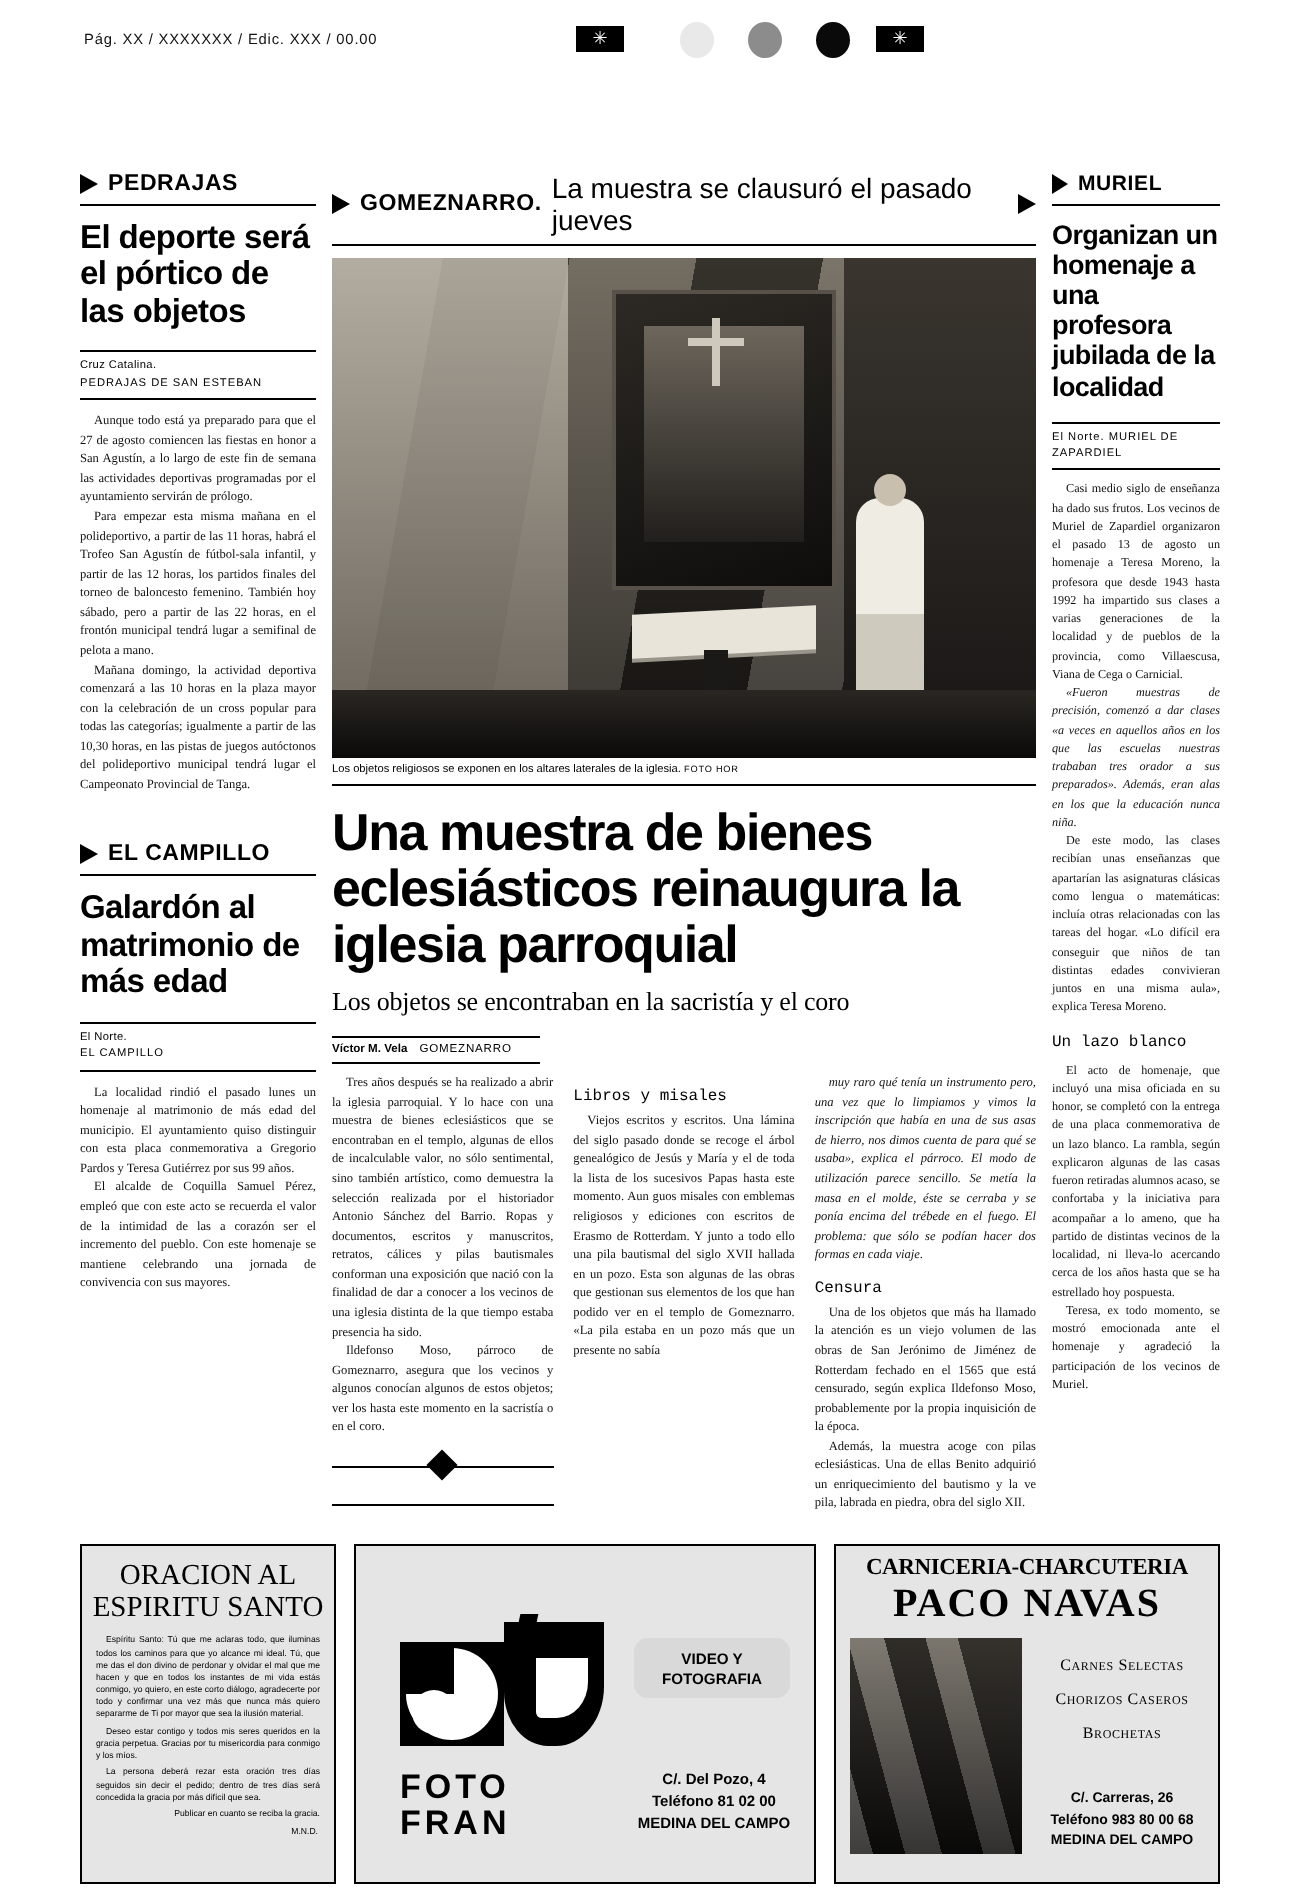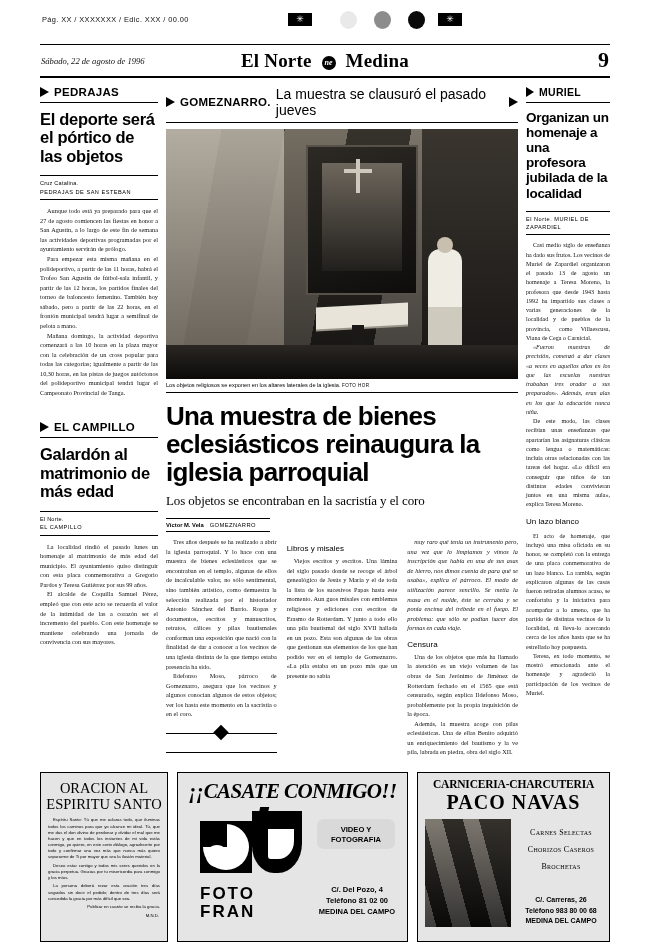--- a/index.html
+++ b/index.html
@@ -83,21 +83,21 @@
   }
   .byline .nm { display:block; }
   .byline .pl { display:block; letter-spacing:0.5px; }
 
   .body-txt {
     font-family:"Liberation Serif", serif; font-size:6.3px; line-height:1.52;
     text-align:justify; margin-top:6px; color:#111;
   }
   .body-txt p { margin:0; text-indent:7px; }
   .sub-h {
-    font-family:Liberation Sans, sans-serif; font-size:8px; margin:7px 0 3px 0;
+    font-family:Liberation Mono, monospace; font-size:8px; margin:7px 0 3px 0;
   }
 
   
   .photo { width:352px; height:250px; margin-top:6px; position:relative;
            overflow:hidden; background:#4a4640; }
   .photo .p-sky{ position:absolute; inset:0;
     background:
       linear-gradient(100deg, rgba(255,255,255,.10) 0 14%, rgba(0,0,0,.42) 14% 30%, rgba(255,255,255,.06) 30% 46%, rgba(0,0,0,.5) 46% 62%, rgba(255,255,255,.1) 62% 74%, rgba(0,0,0,.45) 74% 100%),
       linear-gradient(#6b6458, #2a2622);
   }
@@ -257,29 +257,20 @@
 
   <div class="printbar">
     <div class="printcode">Pág. XX / XXXXXXX / Edic. XXX / 00.00</div>
     <div class="regmark reg1"></div>
     <div class="dot dot1"></div>
     <div class="dot dot2"></div>
     <div class="dot dot3"></div>
     <div class="regmark reg2"></div>
   </div>
 
-  <div class="masthead">
-    <div class="mast-date">Sábado, 22 de agosto de 1996</div>
-    <div class="mast-title">
-      <span>El Norte</span>
-      <span class="mast-logo">ne</span>
-      <span>Medina</span>
-    </div>
-    <div class="mast-pageno">9</div>
-  </div>
 
   <div class="colL">
 
     <div class="kicker">
       <span class="tri"></span>
       <span class="kicker-name">PEDRAJAS</span>
     </div>
     <h2 class="hl">El deporte será el pórtico de las objetos</h2>
     <div class="byline">
       <span class="nm">Cruz Catalina.</span>
@@ -405,21 +396,20 @@
       <div class="txt">
         <p>Espíritu Santo: Tú que me aclaras todo, que iluminas todos los caminos para que yo alcance mi ideal. Tú, que me das el don divino de perdonar y olvidar el mal que me hacen y que en todos los instantes de mi vida estás conmigo, yo quiero, en este corto diálogo, agradecerte por todo y confirmar una vez más que nunca más quiero separarme de Ti por mayor que sea la ilusión material.</p>
         <p>Deseo estar contigo y todos mis seres queridos en la gracia perpetua. Gracias por tu misericordia para conmigo y los míos.</p>
         <p>La persona deberá rezar esta oración tres días seguidos sin decir el pedido; dentro de tres días será concedida la gracia por más difícil que sea.</p>
         <p style="text-align:right;text-indent:0">Publicar en cuanto se reciba la gracia.</p>
       </div>
       <div class="sig">M.N.D.</div>
     </div>
 
     <div class="ad ad2">
-      <div class="hd">¡¡CASATE CONMIGO!!</div>
       <div class="logo">
         <span class="b1"></span>
         <span class="b1c"></span>
         <span class="b1d"></span>
         <span class="b1e"></span>
         <span class="b2"></span>
         <span class="b2c"></span>
         <span class="b2d"></span>
       </div>
       <div class="foto">

